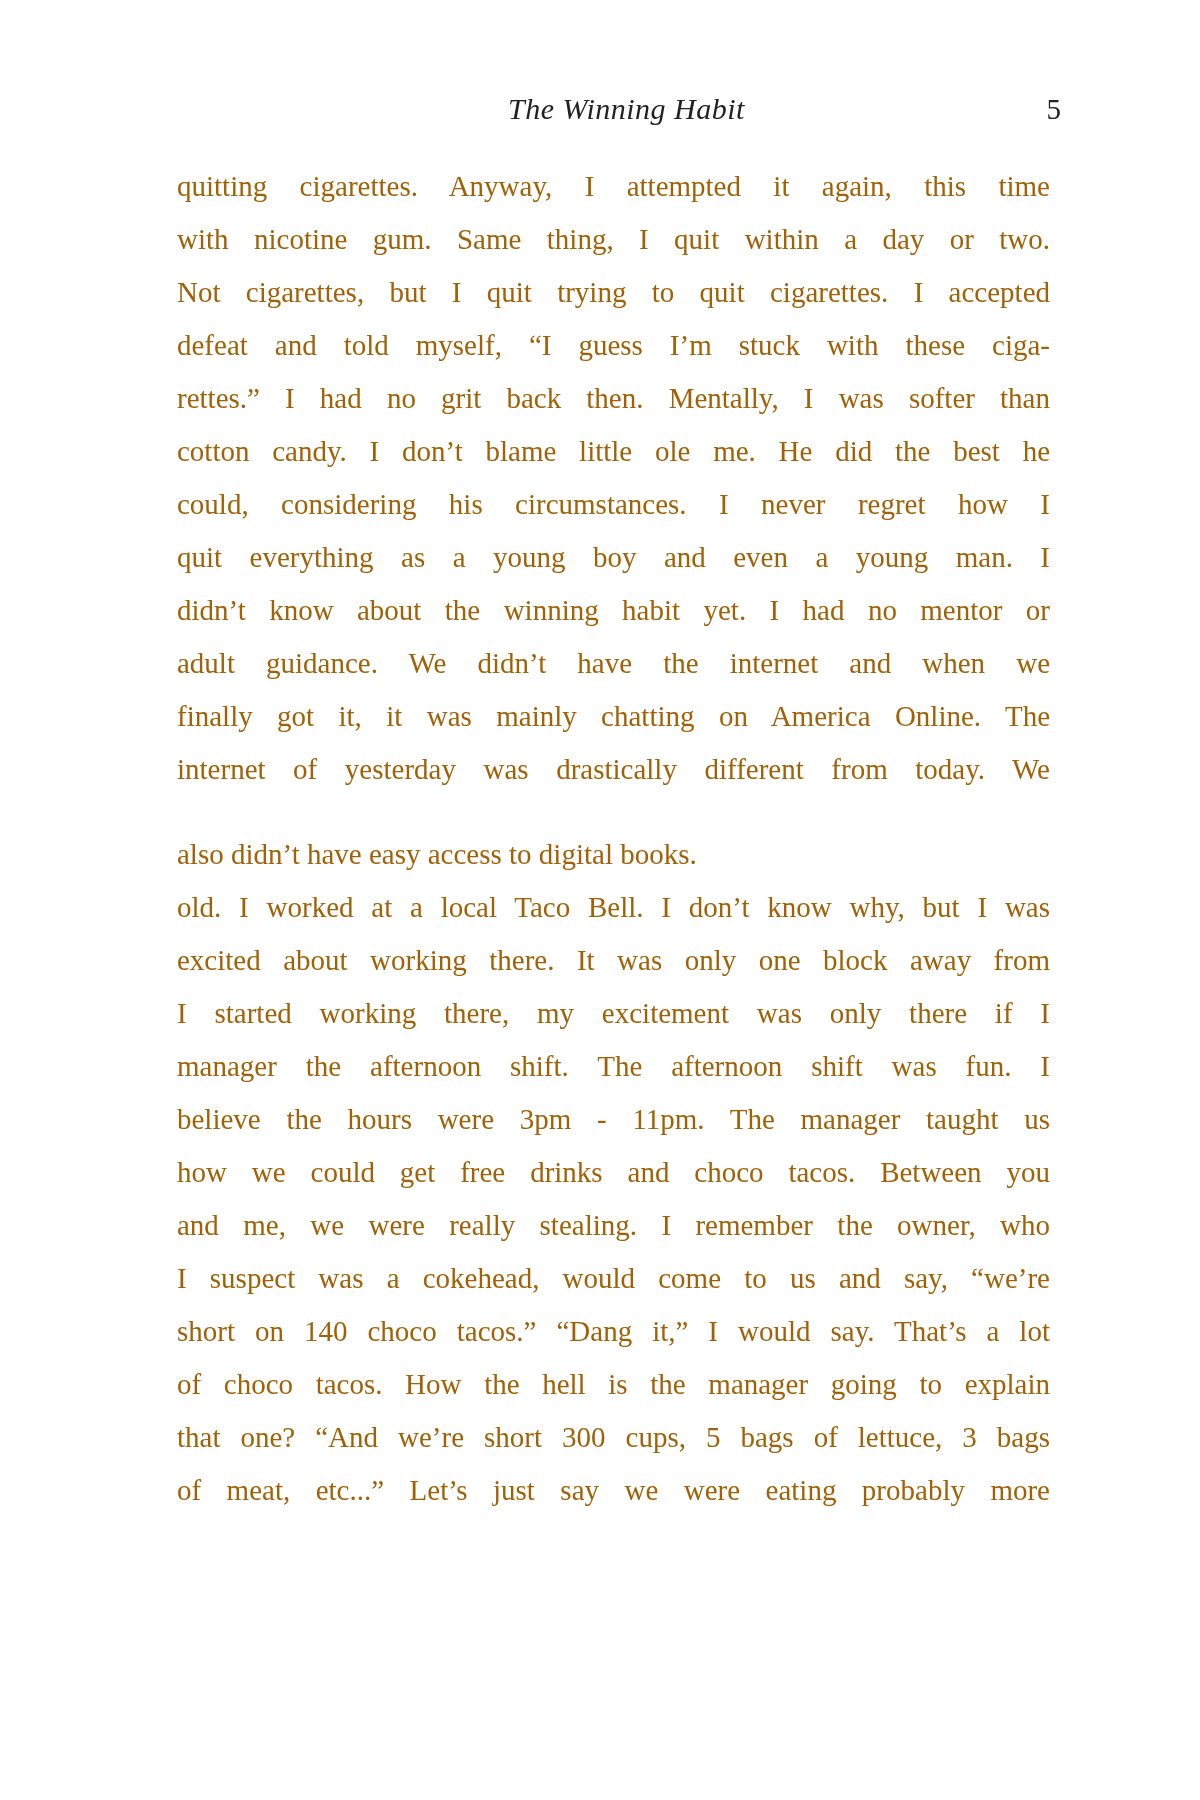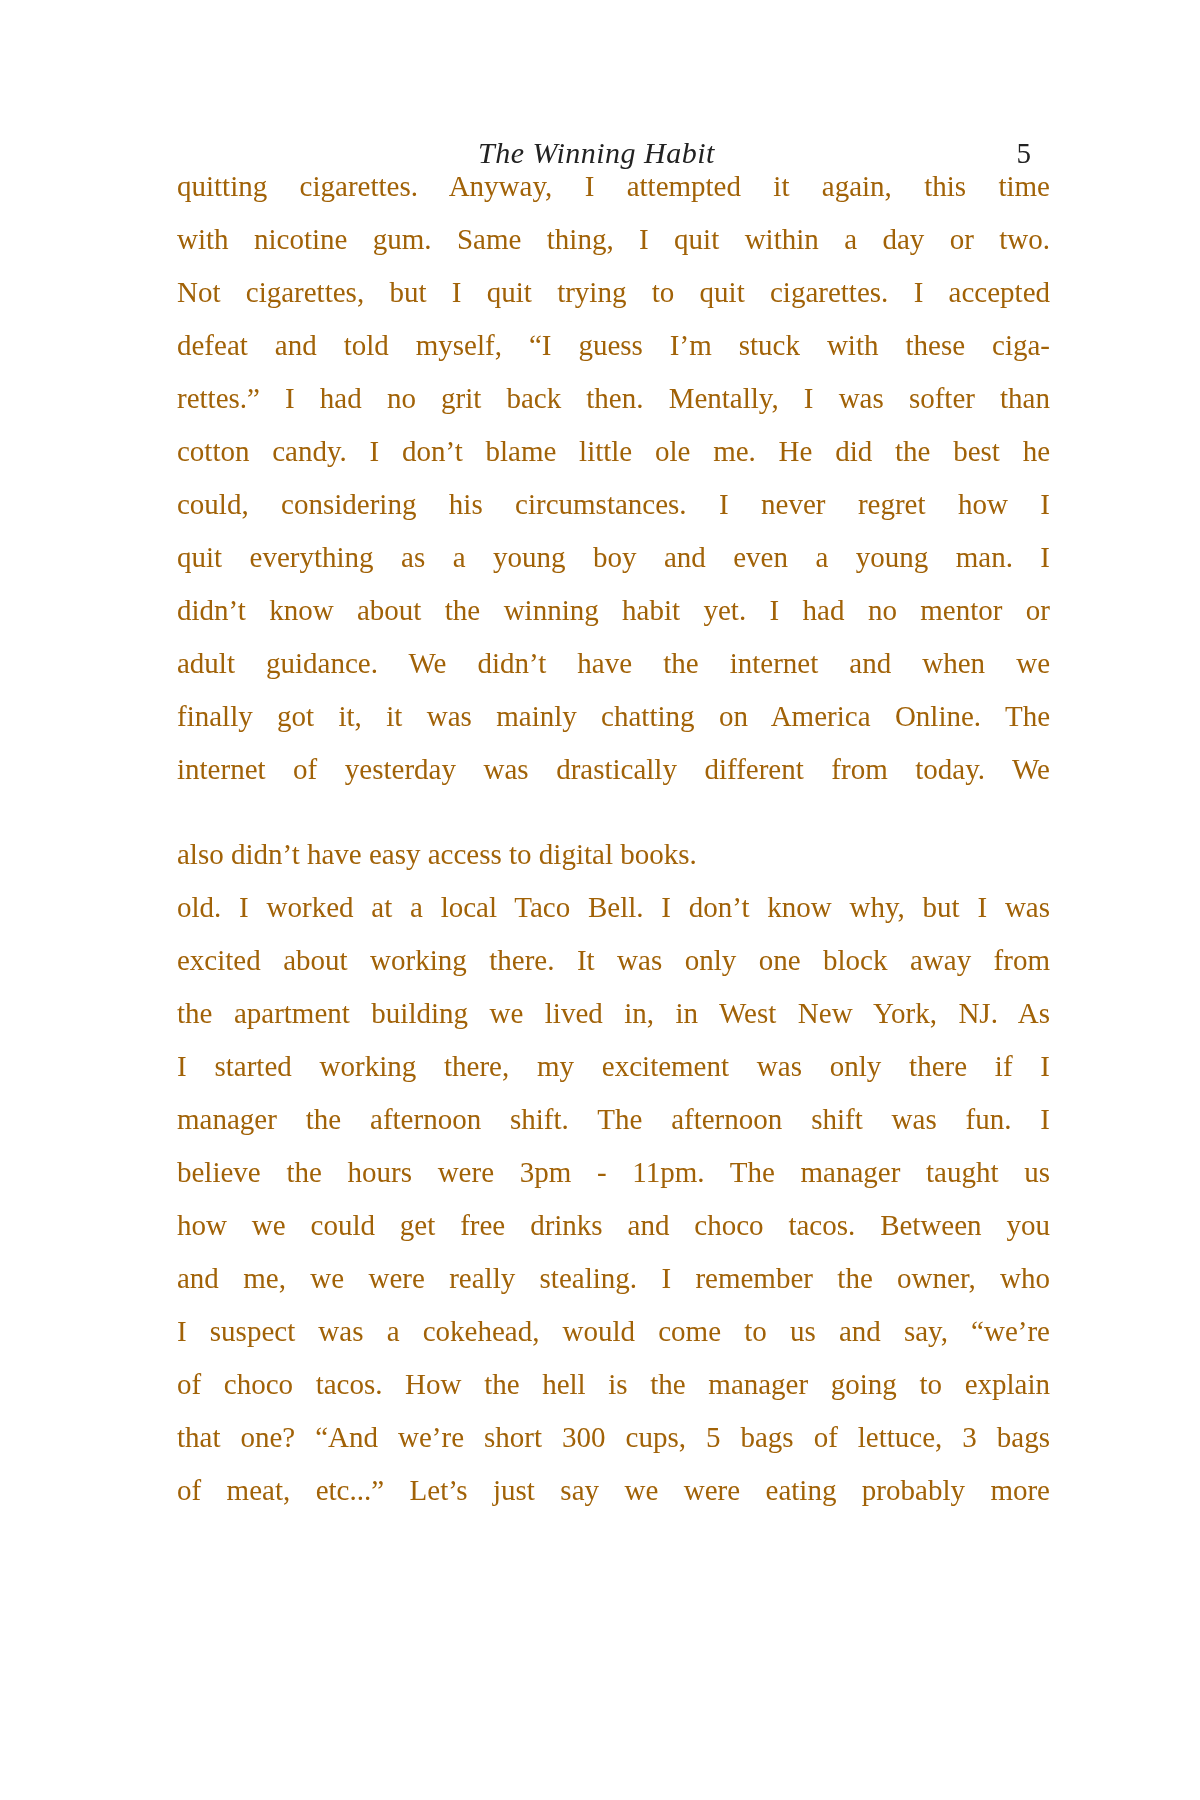--- a/index.html
+++ b/index.html
@@ -11,25 +11,24 @@
     position: relative;
     width: 1200px;
     height: 1800px;
     background: #ffffff;
     font-family: "Liberation Serif", "DejaVu Serif", serif;
     color: #1c1c1c;
     overflow: hidden;
   }
   .running-header {
     position: absolute;
-    left: 160px;
+    left: 190px;
     top: 88px;
     width: 873px;
     height: 42px;
-    margin-top: 44px;
   }
   .running-title {
     position: absolute;
     left: 0;
     right: 0;
     text-align: center;
     font-style: italic;
     font-size: 30px;
     line-height: 42px;
     letter-spacing: 0.5px;
@@ -90,27 +89,27 @@
       <div class="line">didn’t know about the winning habit yet. I had no mentor or</div>
       <div class="line">adult guidance. We didn’t have the internet and when we</div>
       <div class="line">finally got it, it was mainly chatting on America Online. The</div>
       <div class="line">internet of yesterday was drastically different from today. We</div>
       <div class="line para-last">also didn’t have easy access to digital books.</div>
     </div>
 
     <div>
       <div class="line">old. I worked at a local Taco Bell. I don’t know why, but I was</div>
       <div class="line">excited about working there. It was only one block away from</div>
-      <div class="line">the apartment building we lived in, in West New York, NJ. As</div>
       <div class="line">I started working there, my excitement was only there if I</div>
       <div class="line">manager the afternoon shift. The afternoon shift was fun. I</div>
       <div class="line">believe the hours were 3pm - 11pm. The manager taught us</div>
       <div class="line">how we could get free drinks and choco tacos. Between you</div>
       <div class="line">and me, we were really stealing. I remember the owner, who</div>
       <div class="line">I suspect was a cokehead, would come to us and say, “we’re</div>
+      <div class="line">short on 140 choco tacos.” “Dang it,” I would say. That’s a lot</div>
       <div class="line">of choco tacos. How the hell is the manager going to explain</div>
       <div class="line">that one? “And we’re short 300 cups, 5 bags of lettuce, 3 bags</div>
       <div class="line">of meat, etc...” Let’s just say we were eating probably more</div>
     </div>
 
   </div>
 
 </div>
 
 </body></html>

